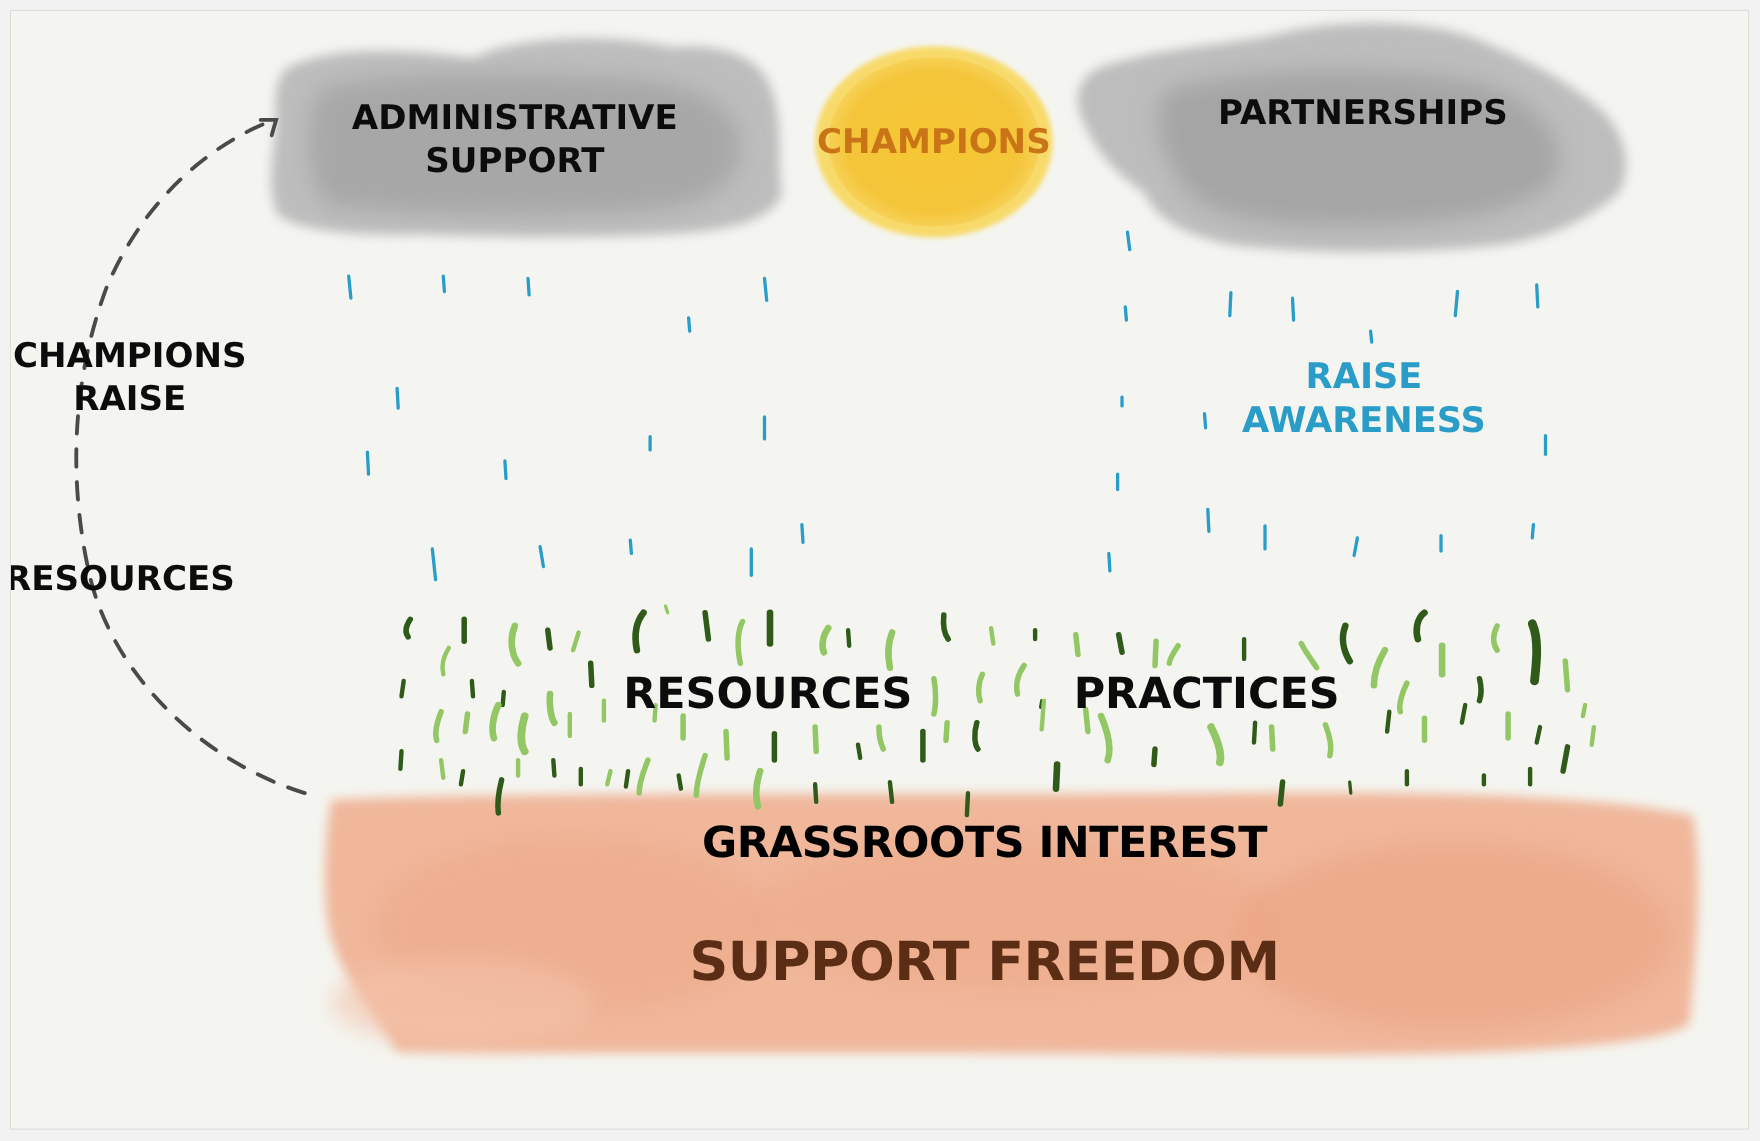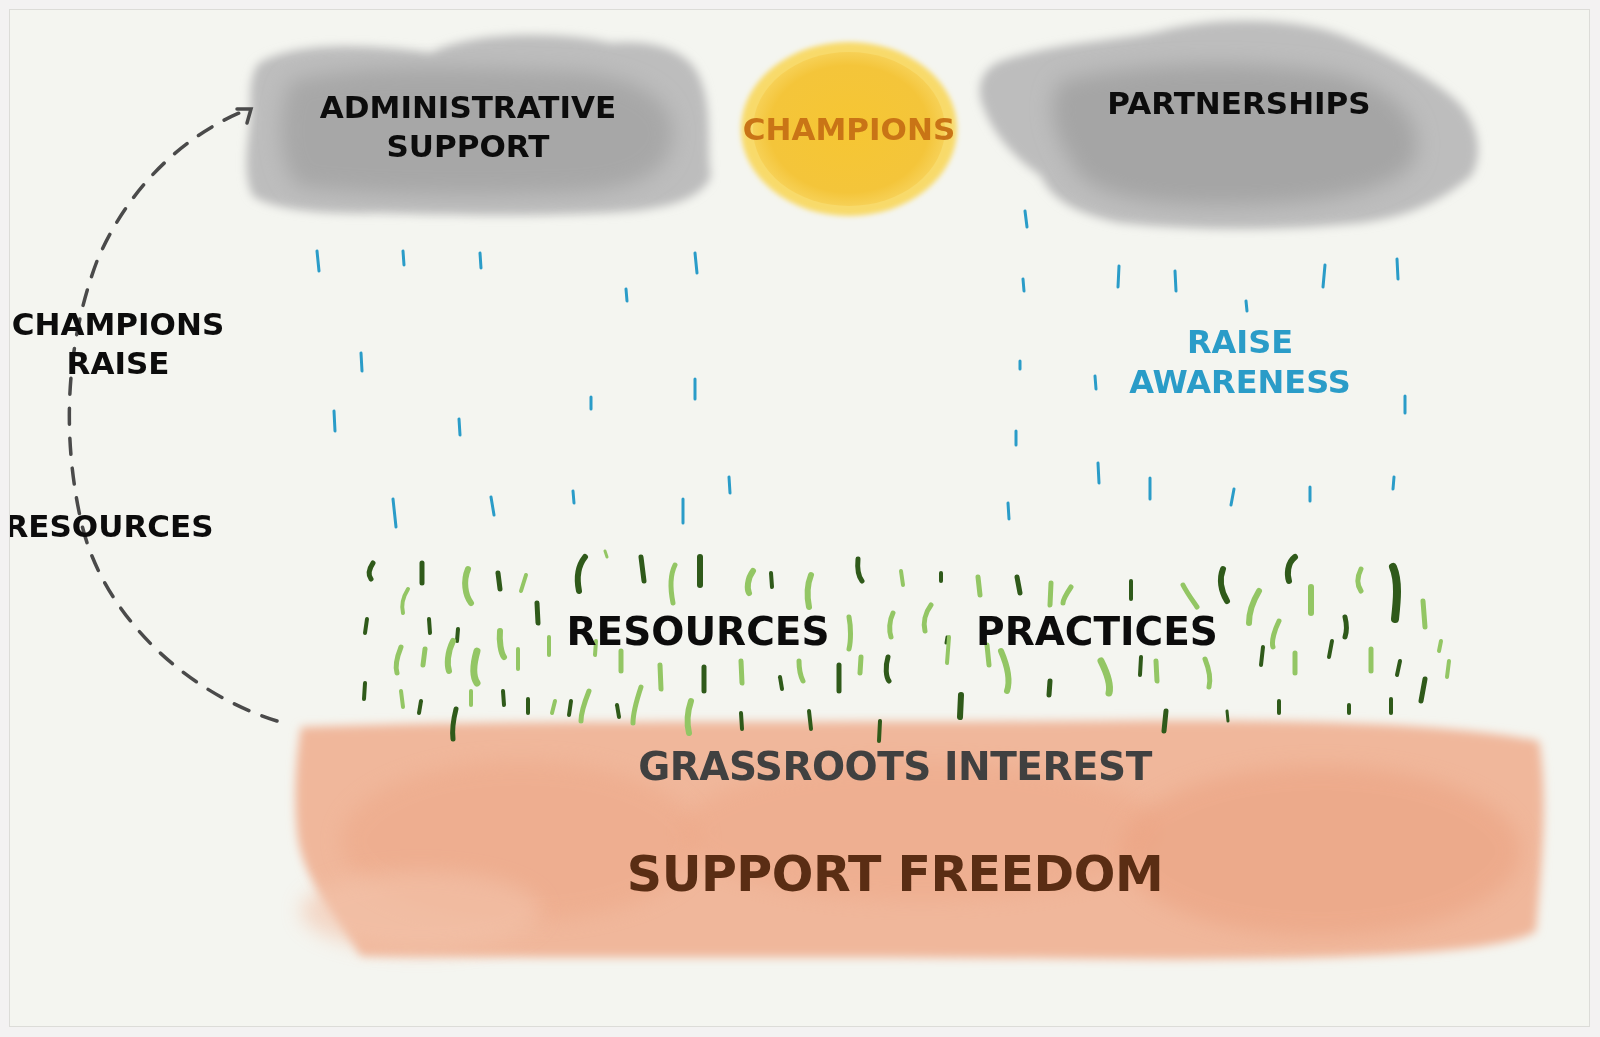--- a/index.html
+++ b/index.html
@@ -3,21 +3,21 @@
 <meta charset="utf-8">
 <style>
   html, body { margin:0; padding:0; }
   body { width:1600px; height:1037px; background:#f3f2f2; position:relative; overflow:hidden; font-family:"DejaVu Sans", sans-serif; }
   .panel { position:absolute; left:9px; top:9px; width:1581px; height:1018px; background:#f4f5f0; border:1px solid #dcdcd8; box-sizing:border-box; overflow:hidden; }
   svg.art { position:absolute; left:0; top:0; }
   .lbl { position:absolute; font-weight:bold; text-align:center; line-height:1.25; white-space:nowrap; transform:translateX(-50%); }
   .black { color:#0c0c0c; }
   .blue { color:#2a9cc8; }
   .orange { color:#c97416; }
-  .green { color:#404040; }
+  .green { color:#000000; }
   .brown { color:#5a2d14; }
 </style>
 </head>
 <body>
 
 <div class="panel">
   <svg class="art" width="1581" height="1018" viewBox="9 9 1581 1018">
     <defs>
       <filter id="blur12" x="-20%" y="-30%" width="140%" height="160%">
           <feGaussianBlur stdDeviation="10"></feGaussianBlur>

